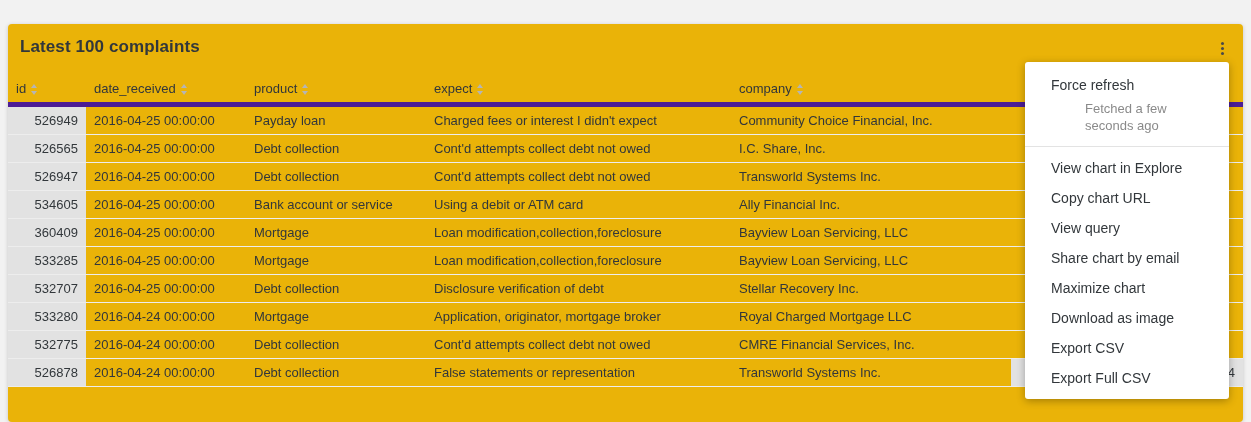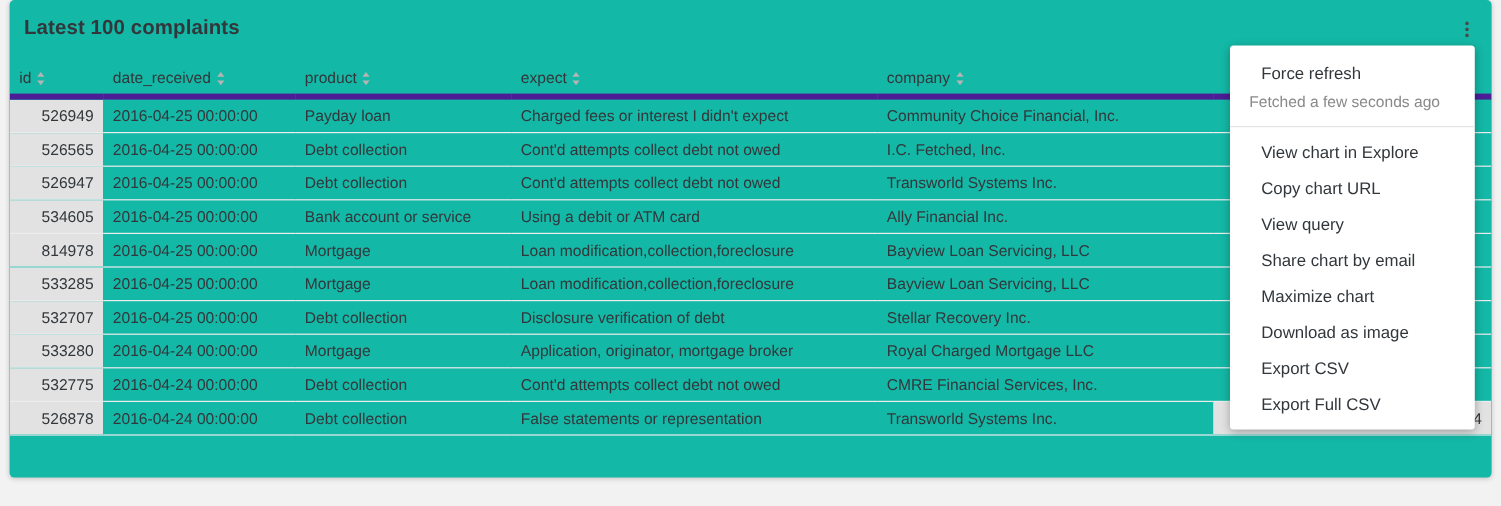--- a/index.html
+++ b/index.html
@@ -11,24 +11,24 @@
   #root {
     position: relative;
     width: 1251px;
     height: 422px;
     overflow: hidden;
     background: #f2f2f2;
   }
   .card {
     position: absolute;
     left: 8px;
-    top: 0;
+    top: 24px;
     width: 1235px;
     height: 398px;
-    background: #14b8a6;
+    background: #eab308;
     border-radius: 4px;
     box-shadow: 0 1px 4px rgba(0,0,0,0.18);
     overflow: hidden;
   }
   .card-header {
     position: relative;
     height: 46px;
   }
   .card-title {
     position: absolute;
@@ -155,20 +155,21 @@
     color: #32373b;
     line-height: 18px;
     cursor: pointer;
     white-space: nowrap;
   }
   .menu-sub {
     padding: 0 16px 8px 16px;
     font-size: 13px;
     color: #8a8a8a;
     line-height: 17px;
+    margin-left: 44px;
   }
   .menu-sep {
     height: 1px;
     background: #e3e3e3;
     margin: 4px 0 4px 0;
   }
   .menu-group { padding-top: 2px; }
 </style>
 </head>
 <body>
@@ -212,41 +213,41 @@
               <td>Payday loan</td>
               <td>Charged fees or interest I didn't expect</td>
               <td>Community Choice Financial, Inc.</td>
               <td></td>
             </tr>
             <tr>
               <td class="id-cell">526565</td>
               <td>2016-04-25 00:00:00</td>
               <td>Debt collection</td>
               <td>Cont'd attempts collect debt not owed</td>
-              <td>I.C. Fetched, Inc.</td>
+              <td>I.C. Share, Inc.</td>
               <td></td>
             </tr>
             <tr>
               <td class="id-cell">526947</td>
               <td>2016-04-25 00:00:00</td>
               <td>Debt collection</td>
               <td>Cont'd attempts collect debt not owed</td>
               <td>Transworld Systems Inc.</td>
               <td></td>
             </tr>
             <tr>
               <td class="id-cell">534605</td>
               <td>2016-04-25 00:00:00</td>
               <td>Bank account or service</td>
               <td>Using a debit or ATM card</td>
               <td>Ally Financial Inc.</td>
               <td></td>
             </tr>
             <tr>
-              <td class="id-cell">814978</td>
+              <td class="id-cell">360409</td>
               <td>2016-04-25 00:00:00</td>
               <td>Mortgage</td>
               <td>Loan modification,collection,foreclosure</td>
               <td>Bayview Loan Servicing, LLC</td>
               <td></td>
             </tr>
             <tr>
               <td class="id-cell">533285</td>
               <td>2016-04-25 00:00:00</td>
               <td>Mortgage</td>

